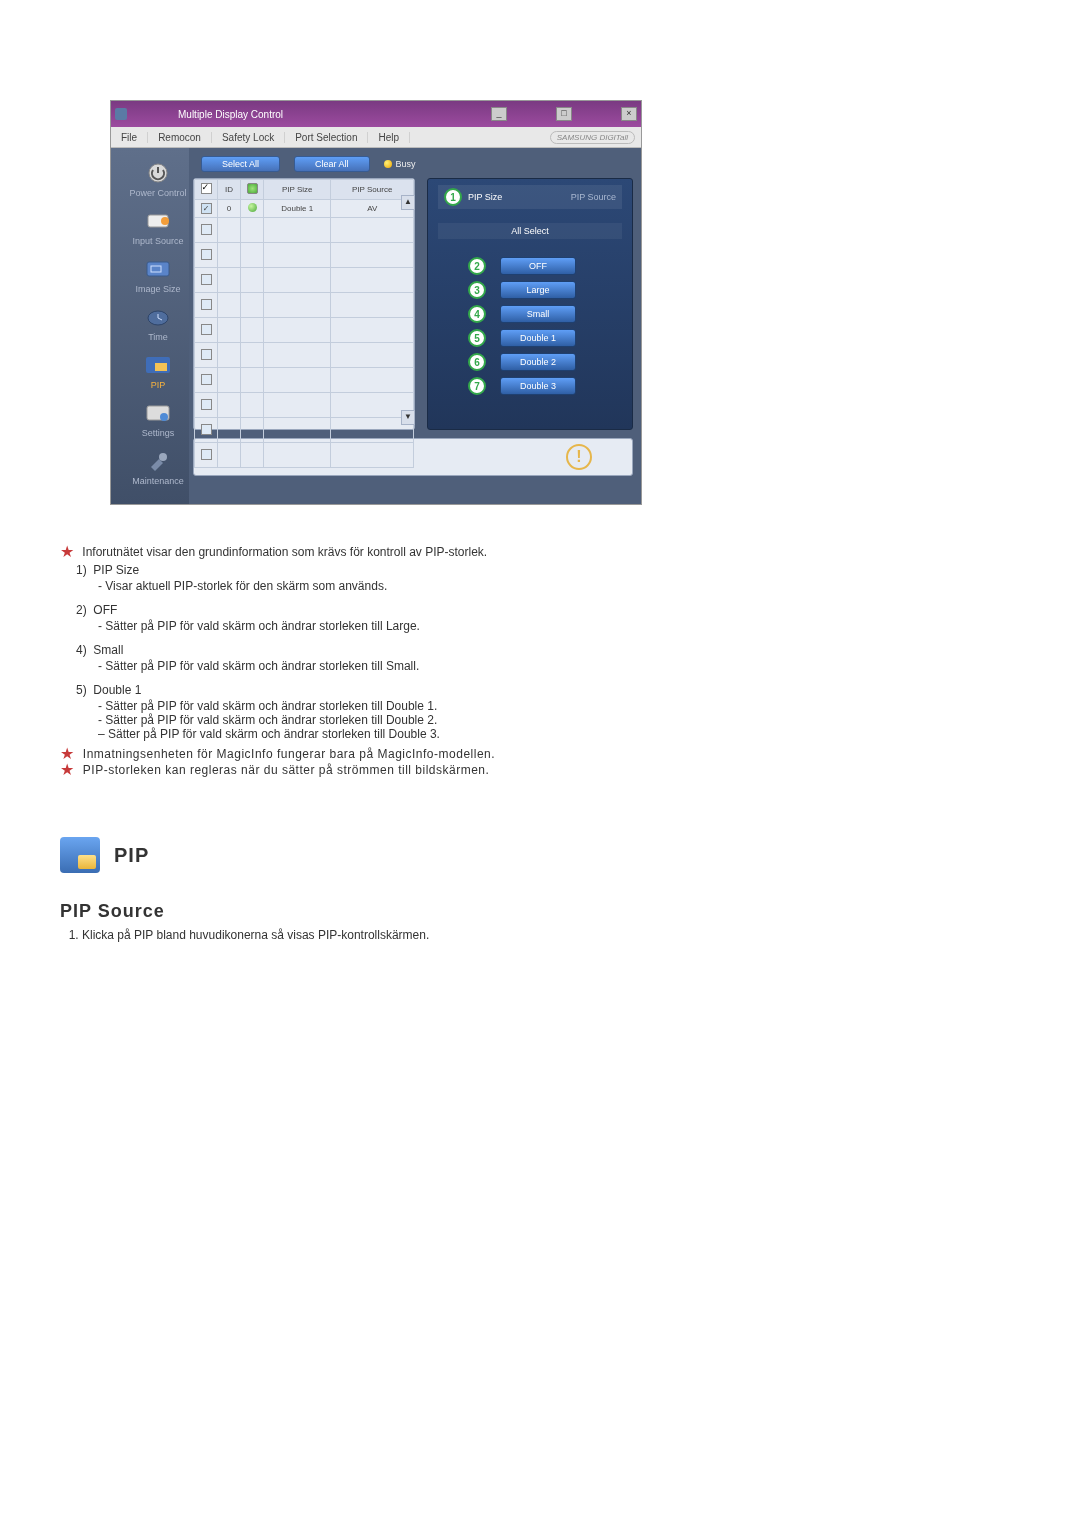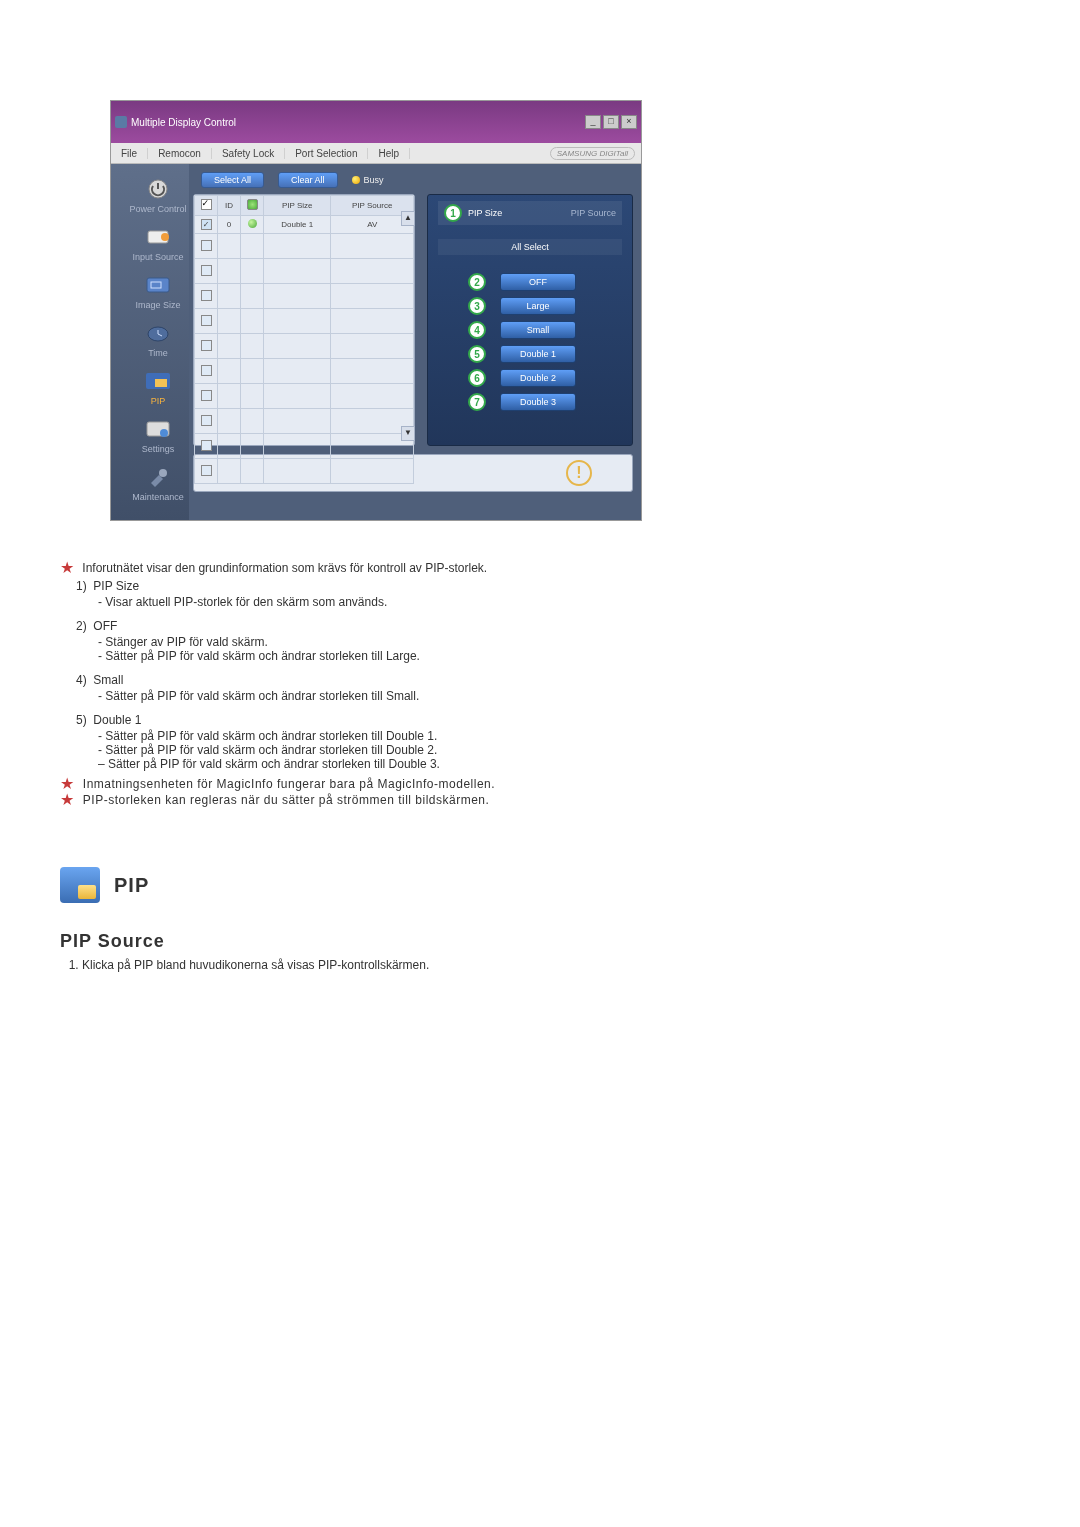--- a/index.html
+++ b/index.html
@@ -14,23 +14,24 @@
     width: 530px;
     margin: 60px 0 30px 50px;
     border: 1px solid #999;
   }
   
   .titlebar {
     height: 18px;
     background: linear-gradient(#7a3a82, #9c4b9f);
     display: flex;
     align-items: center;
-    padding: 12px 4px;
+    padding: 4px 4px;
     color: #fff;
     font-size: 10px;
+    gap: 47px;
   }
   .titlebar .app-icon {
     width: 12px; height: 12px;
     background: #5a7aa5;
     border-radius: 2px;
     margin-right: 4px;
   }
   .titlebar .spacer { flex: 1; }
   .win-btn {
     display: inline-block;
@@ -100,21 +101,21 @@
   .topbar {
     display: flex;
     align-items: center;
     gap: 14px;
     margin-bottom: 6px;
     padding-left: 8px;
   }
   .chip {
     font-size: 9px;
     color: #fff;
-    padding: 2px 12px;
+    padding: 2px 20px;
     border-radius: 3px;
     background: linear-gradient(#5f9ef6, #4671b8);
     border: 1px solid #375b92;
   }
   .busy { display:flex; align-items:center; gap:4px; color:#eee; font-size:9px; }
   .busy-dot {
     width:8px;height:8px;border-radius:50%;
     background: radial-gradient(circle at 35% 35%, #fff176, #f0a500);
   }
   .panels { display:flex; gap:12px; }
@@ -537,21 +538,20 @@
   <div class="star-line">
     <span class="star">★</span>
     <span>Inforutnätet visar den grundinformation som krävs för kontroll av PIP-storlek.</span>
   </div>
 
   <div class="num-list">
     <div class="num-item"><span>1)</span>&nbsp;&nbsp;<span>PIP Size</span></div>
     <div class="sub">- Visar aktuell PIP-storlek för den skärm som används.</div>
 
     <div class="num-item" style="margin-top:10px;"><span>2)</span>&nbsp;&nbsp;<span>OFF</span></div>
-    <div class="sub">- Stänger av PIP för vald skärm.</div>
 
     <div class="sub">- Sätter på PIP för vald skärm och ändrar storleken till Large.</div>
 
     <div class="num-item" style="margin-top:10px;"><span>4)</span>&nbsp;&nbsp;<span>Small</span></div>
     <div class="sub">- Sätter på PIP för vald skärm och ändrar storleken till Small.</div>
 
     <div class="num-item" style="margin-top:10px;"><span>5)</span>&nbsp;&nbsp;<span>Double 1</span></div>
     <div class="sub">- Sätter på PIP för vald skärm och ändrar storleken till Double 1.</div>
 
     <div class="sub">- Sätter på PIP för vald skärm och ändrar storleken till Double 2.</div>

